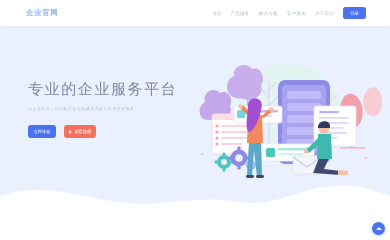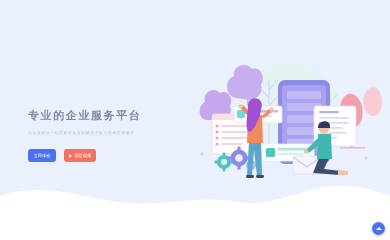--- a/index.html
+++ b/index.html
@@ -53,27 +53,26 @@
     padding:3.5px 7px;
     border-radius:2.5px;
     border:none;
     white-space:nowrap;
     filter:blur(.25px);
   }
 
   
   #hero { position:absolute; left:28px; top:80px; z-index:12; }
   #hero-title {
-    font-size:11px;
-    font-weight:700;
+    font-size:15px;
+    font-weight:400;
     color:#7c8aa3;
     letter-spacing:1.6px;
     white-space:nowrap;
     filter:blur(.5px);
-    margin-top:28px;
   }
   #hero-sub {
     margin-top:8px;
     font-size:3.6px;
     color:#aebbd2;
     letter-spacing:.85px;
     white-space:nowrap;
     filter:blur(.5px);
   }
   #hero-actions { margin-top:14px; display:flex; gap:8px; }
@@ -115,20 +114,31 @@
     border-bottom:3px solid #fff;
     border-left:3px solid transparent;
     border-right:3px solid transparent;
   }
 </style>
 </head>
 <body>
 
 <div id="page">
 
+  <header id="header">
+    <div id="logo">企业官网</div>
+    <nav id="nav">
+      <span class="nav-item sm">首页</span>
+      <span class="nav-item">产品服务</span>
+      <span class="nav-item">解决方案</span>
+      <span class="nav-item">客户案例</span>
+      <span class="nav-item">关于我们</span>
+      <button id="nav-cta">登录</button>
+    </nav>
+  </header>
 
   <section id="hero">
     <h1 id="hero-title">专业的企业服务平台</h1>
     <p id="hero-sub">为企业提供一站式数字化转型解决方案与技术支持服务</p>
     <div id="hero-actions">
       <button id="btn-primary" class="hero-btn">
         <span>立即体验</span>
       </button>
       <button id="btn-video" class="hero-btn">
         <span id="play-tri"></span>

